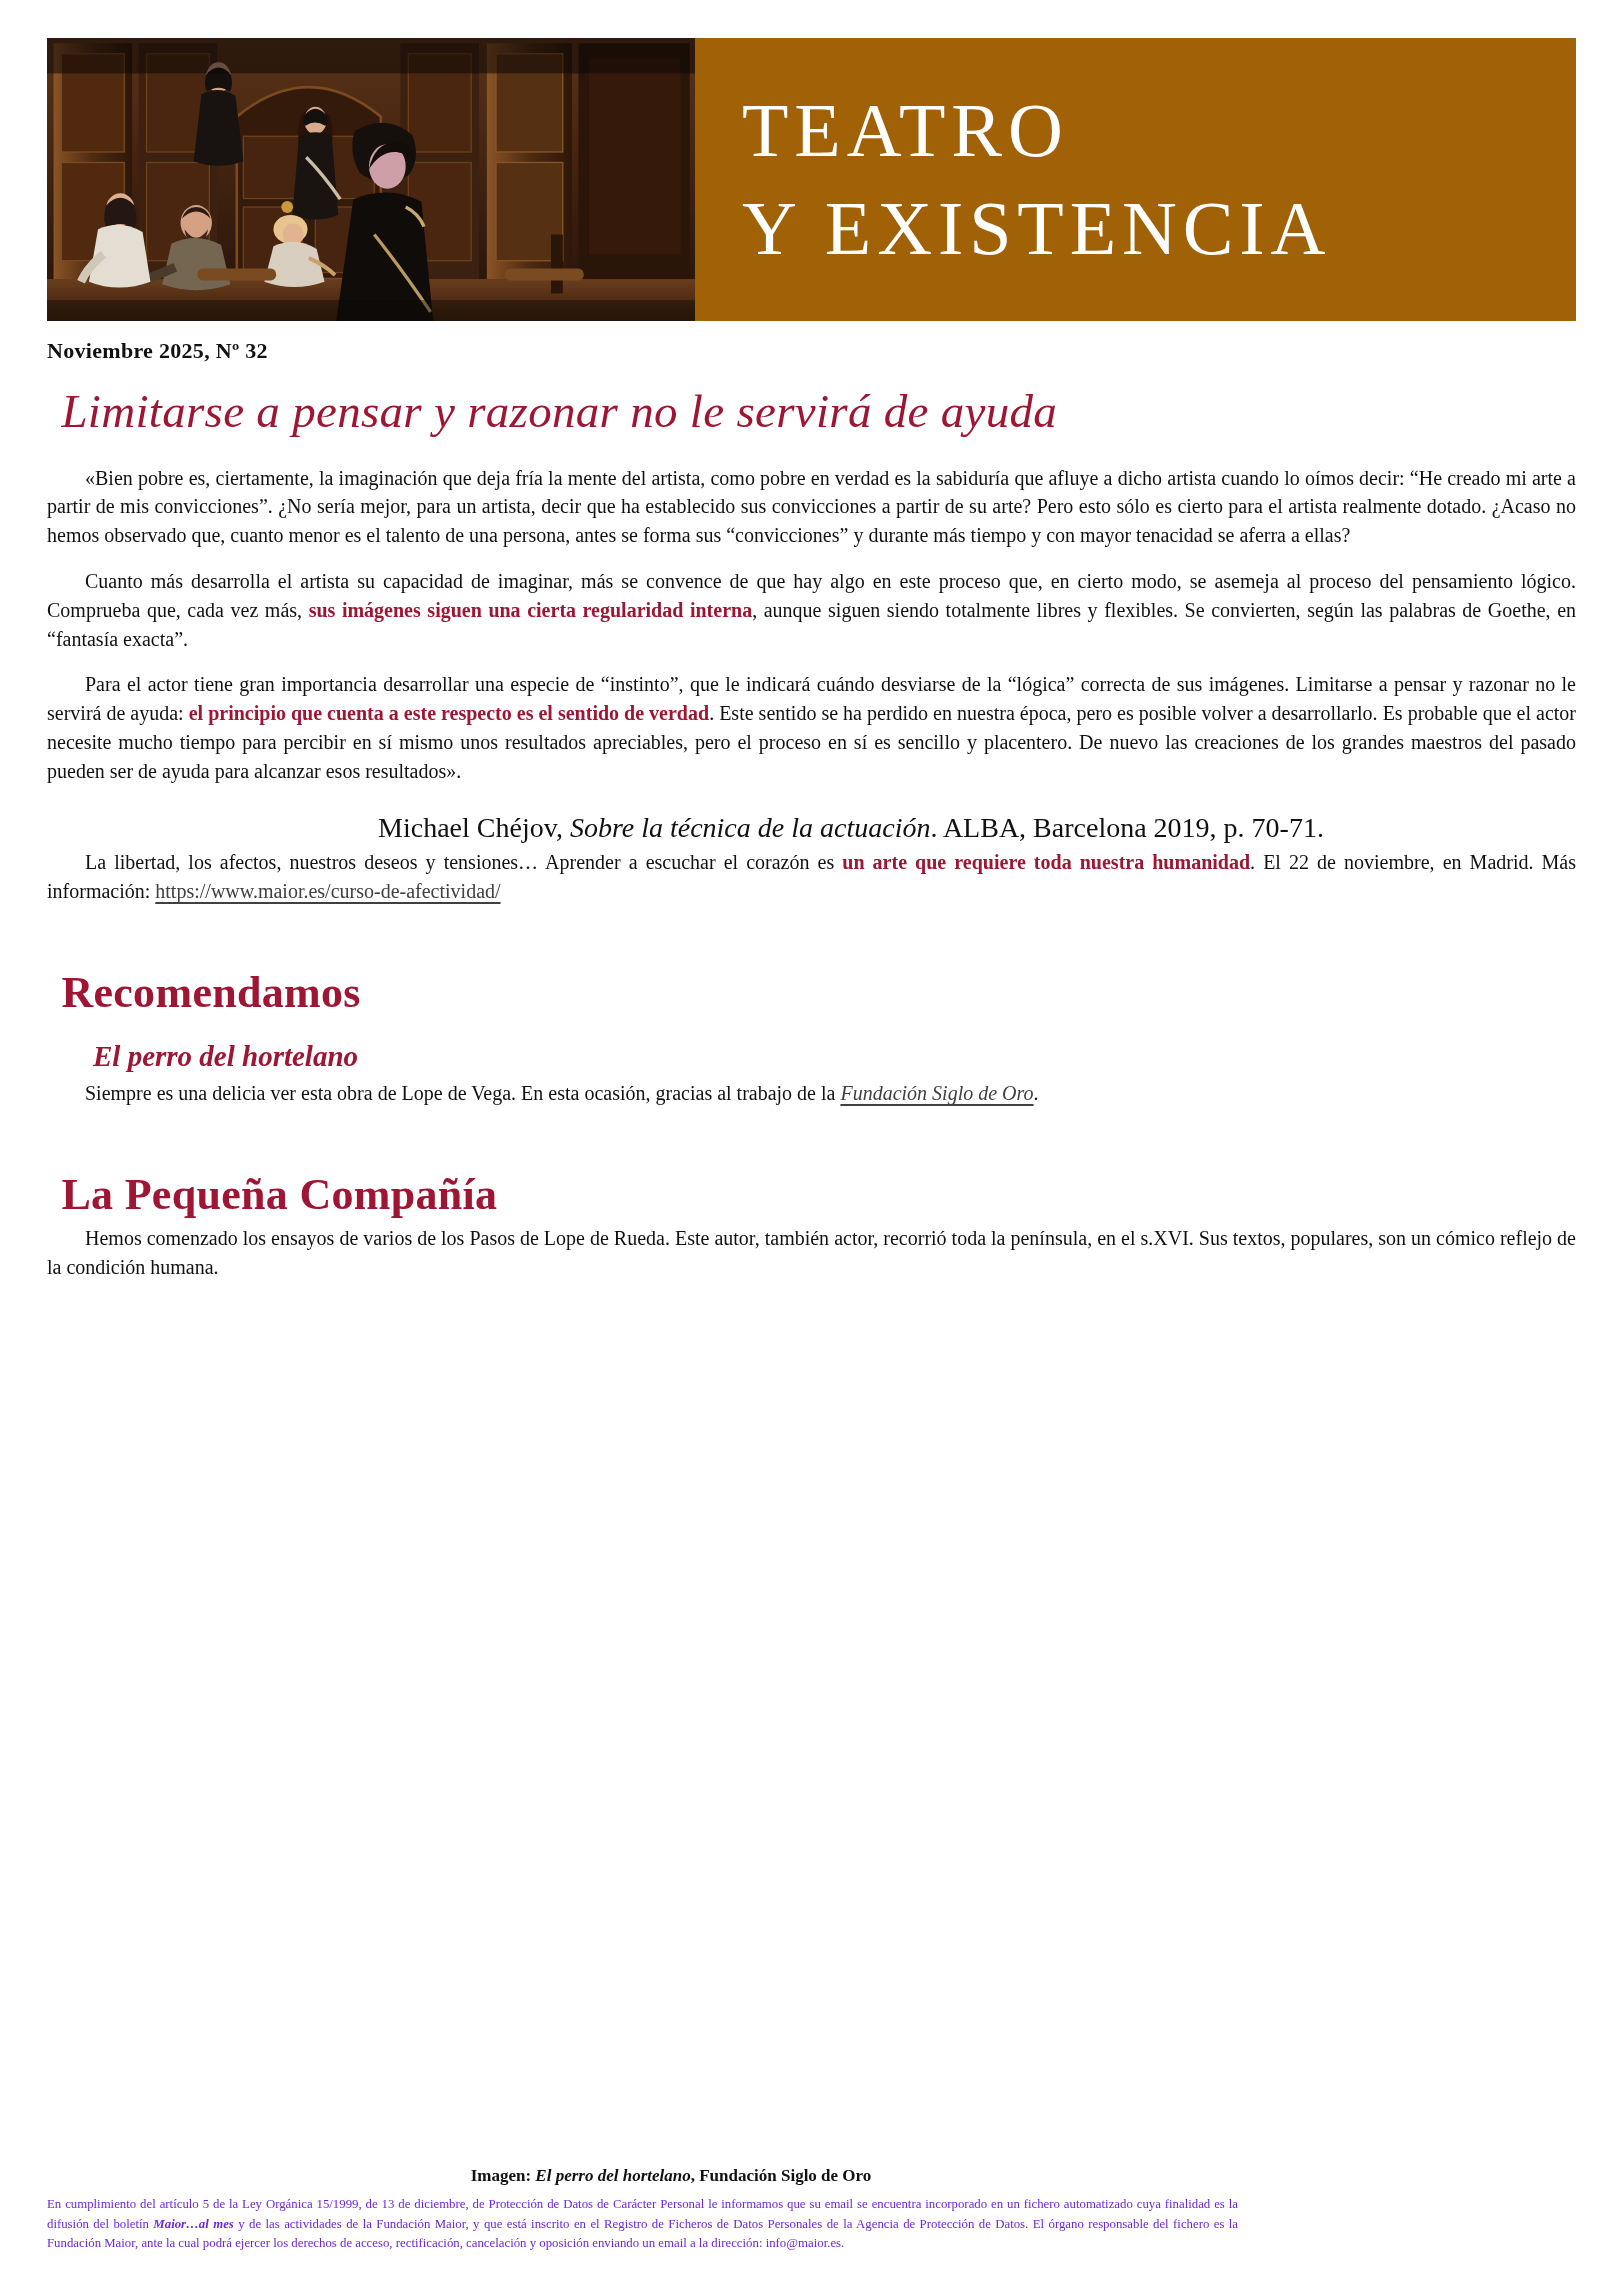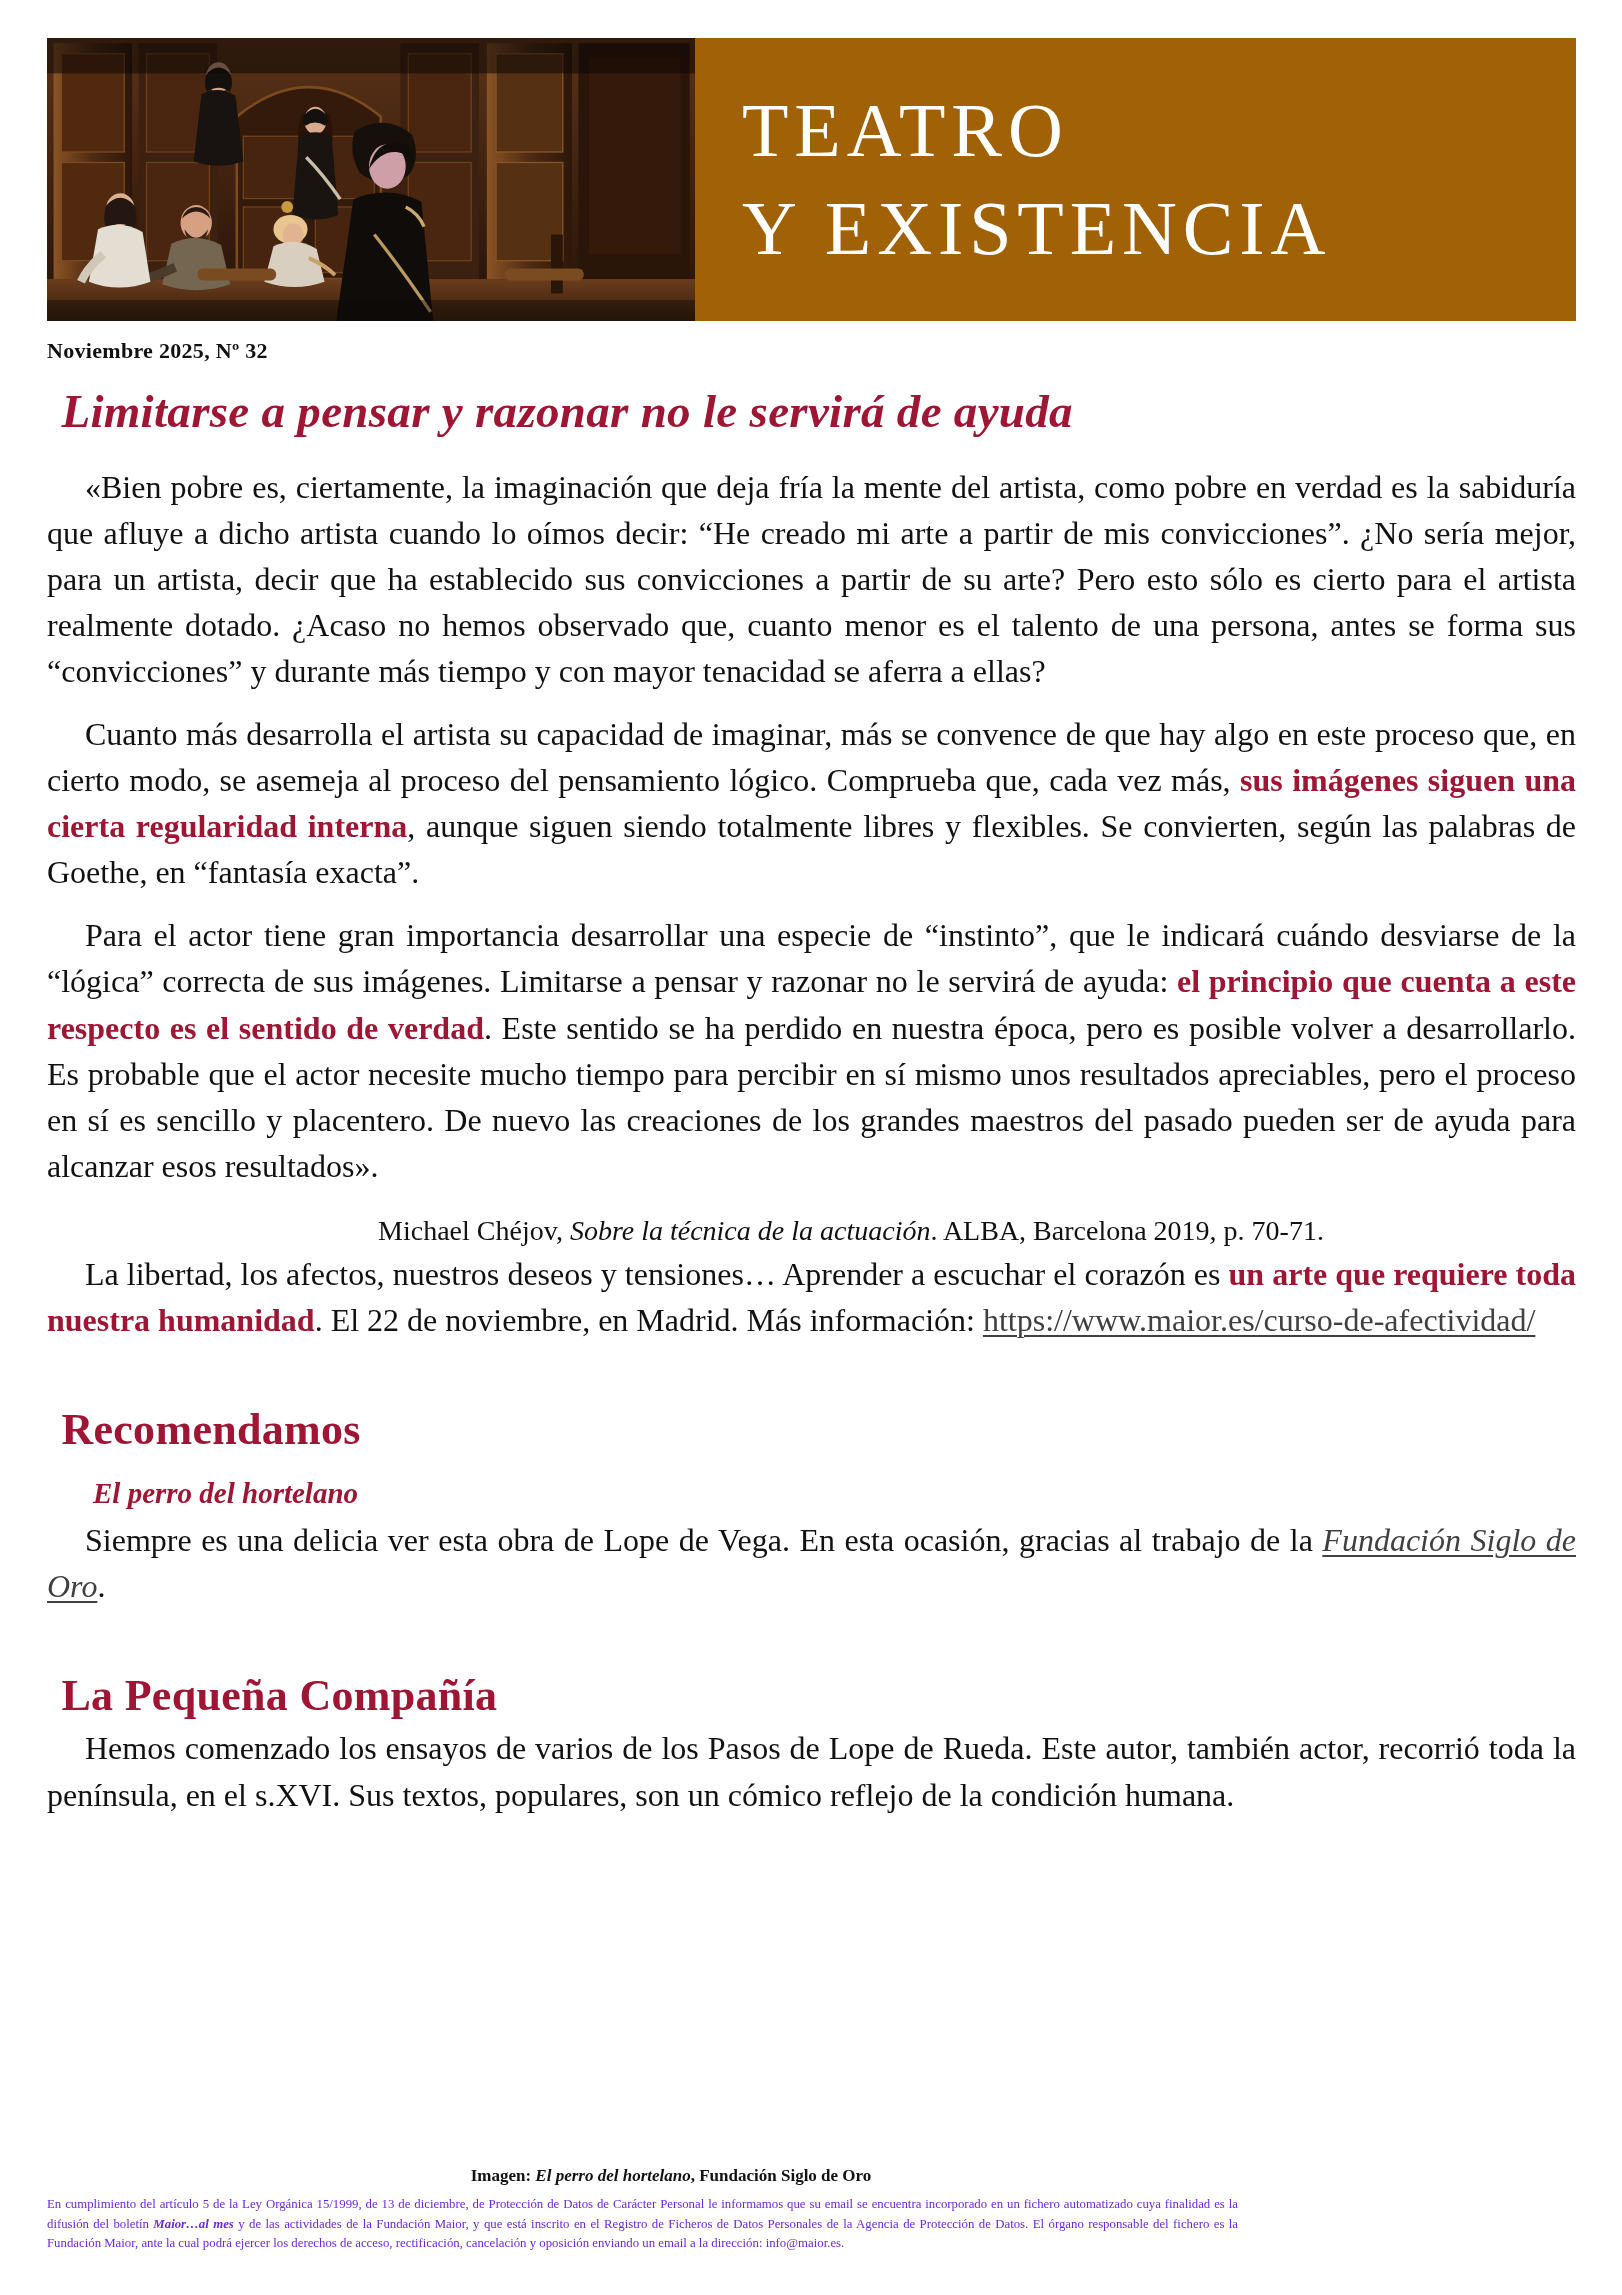--- a/index.html
+++ b/index.html
@@ -68,31 +68,31 @@
     font-weight: 700;
     letter-spacing: 0.3px;
     margin-top: 17px;
     padding-right: 3.9px;
   }
 
   
   .headline {
     color: #9e1633;
     font-style: italic;
-    font-weight: 700;
+    font-weight: 400;
     font-size: 47px;
     line-height: 1.1;
     margin: 22px 0 0 14.4px;
     letter-spacing: 0.3px;
   }
 
   
   .body-block { margin-top: 26px; }
   p.para {
-    font-size: 32px;
+    font-size: 20px;
     line-height: 1.44;
     text-align: justify;
     margin: 0 0 17px 0;
     text-indent: 38px;
     hyphens: manual;
     font-family: Liberation Serif, serif;
   }
   p.para.noindent { text-indent: 0; }
   .em-red {
     color: #9e1633;

